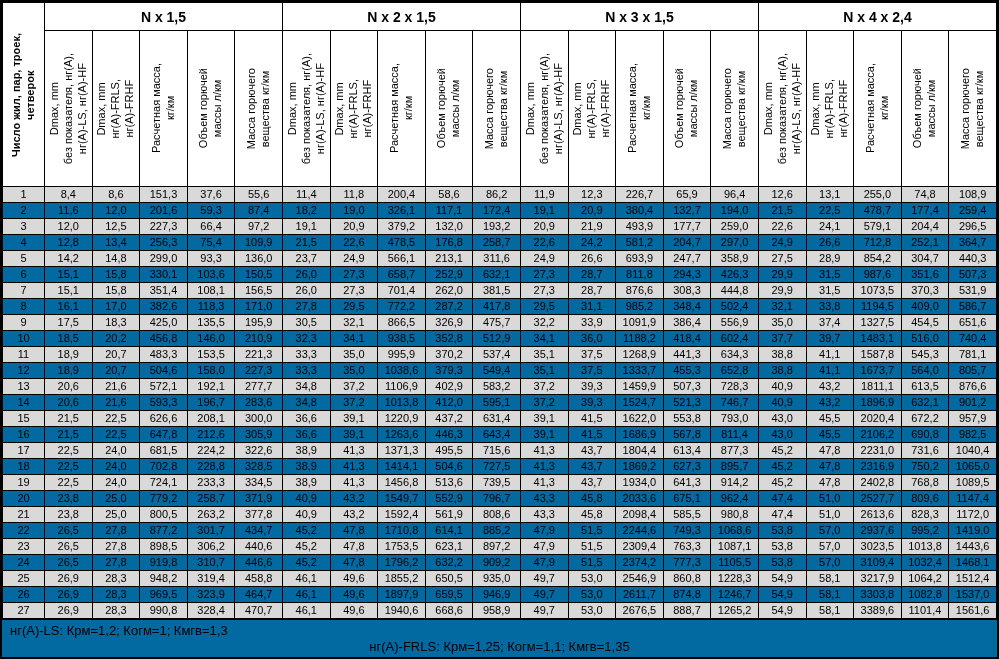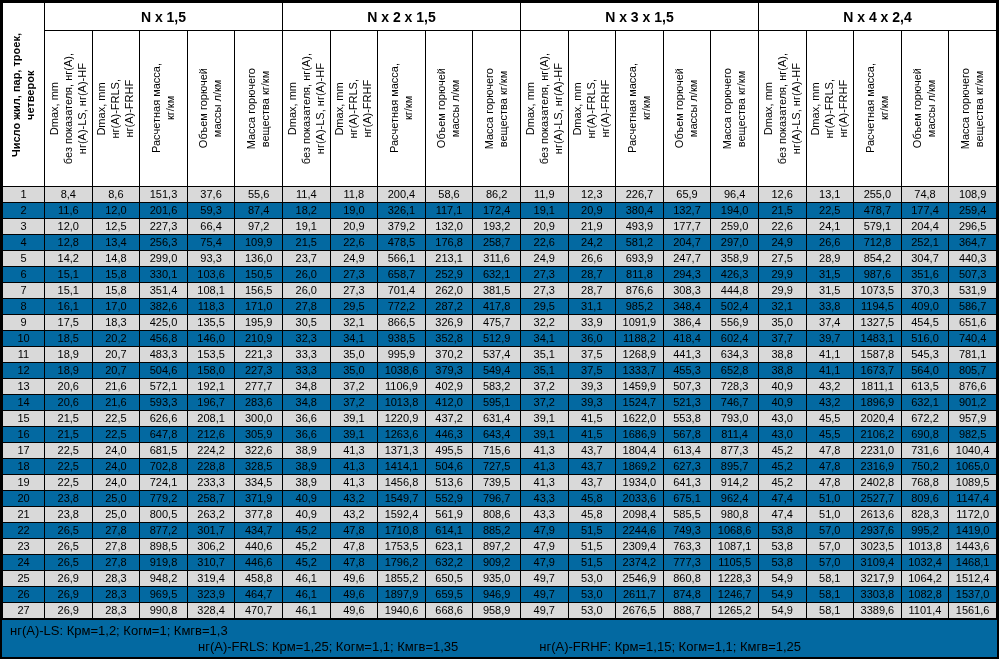--- a/index.html
+++ b/index.html
@@ -785,16 +785,15 @@
           <td>1561,6</td>
         </tr>
       </tbody>
   </table>
   <div class="footer">
     <div class="fline1">
       <span>нг(А)-LS: Крм=1,2;  Когм=1;  Кмгв=1,3</span>
     </div>
     <div class="fline2">
       <span>нг(А)-FRLS: Крм=1,25;  Когм=1,1;  Кмгв=1,35</span>
-      <span>нг(А)-FRHF: Крм=1,15;  Когм=1,1;  Кмгв=1,25</span>
     </div>
   </div>
 </div>
 
 </body></html>

